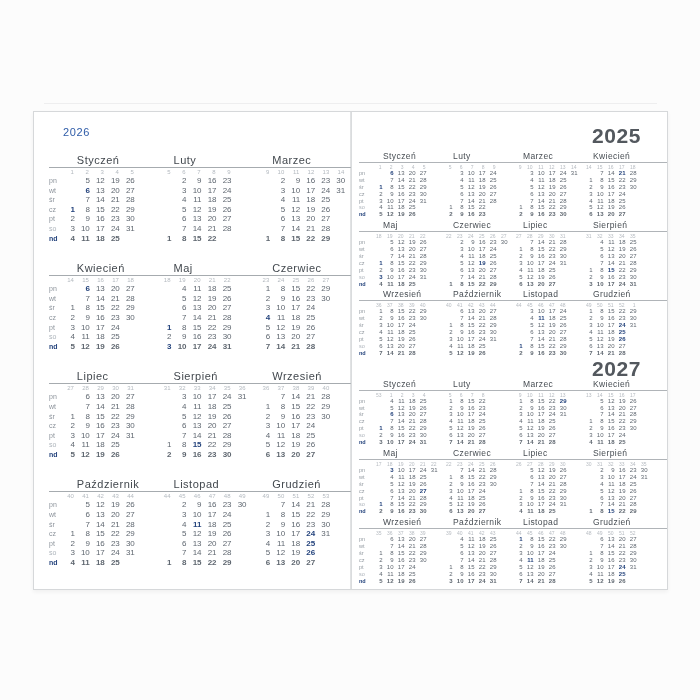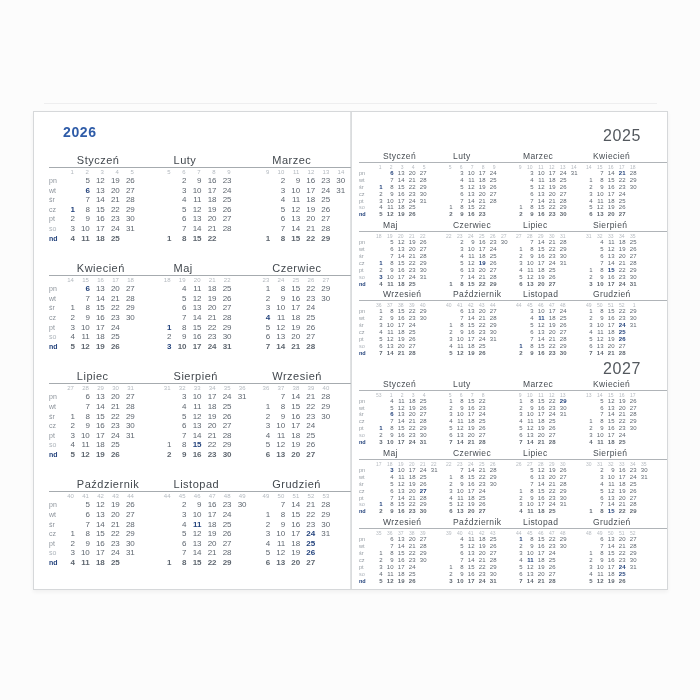--- a/index.html
+++ b/index.html
@@ -5,23 +5,23 @@
   html,body{margin:0;padding:0;width:700px;height:700px;background:#fcfcfc;overflow:hidden;
     font-family:"Liberation Sans","DejaVu Sans",sans-serif;}
   .spread{position:absolute;left:33px;top:111px;width:633px;height:477px;background:#ffffff;
     border:1px solid #d6d8da;box-shadow:0 2px 4px rgba(0,0,0,0.05);}
   .spread::before{content:'';position:absolute;left:10px;right:10px;top:-9px;height:1px;background:#eeeeef;}
   .gutter{position:absolute;left:316px;top:0;width:2px;height:100%;
     background:linear-gradient(to right,rgba(185,189,192,0),#bcc0c3 55%,rgba(185,189,192,0));}
   .page{position:absolute;top:0;height:100%;box-sizing:border-box;}
   .page-left{left:0;width:317px;padding:10px 0 0 15px;}
   .page-right{left:317px;width:316px;padding:8px 0 0 8px;}
-  .year-left{font-size:14px;line-height:20px;font-weight:bold;color:#2f5ca8;letter-spacing:.6px;
+  .year-left{font-size:11px;line-height:20px;font-weight:normal;color:#2f5ca8;letter-spacing:.6px;
     margin:0 0 12px 14px;}
-  .year-right{font-size:16px;line-height:18px;font-weight:normal;color:#53585e;letter-spacing:.6px;
+  .year-right{font-size:21px;line-height:18px;font-weight:bold;color:#53585e;letter-spacing:.6px;
     text-align:right;margin:7px 26px 7px 0;}
   .year-right.second{margin-top:2px;margin-bottom:2px;}
   
   .names-row{display:flex;align-items:flex-start;}
   .grid-row{display:flex;}
   .mrow{display:flex;}
   .c{box-sizing:border-box;text-align:right;white-space:pre;}
   .month-name{white-space:nowrap;}
   
   .gl .block{margin-bottom:19px;}

